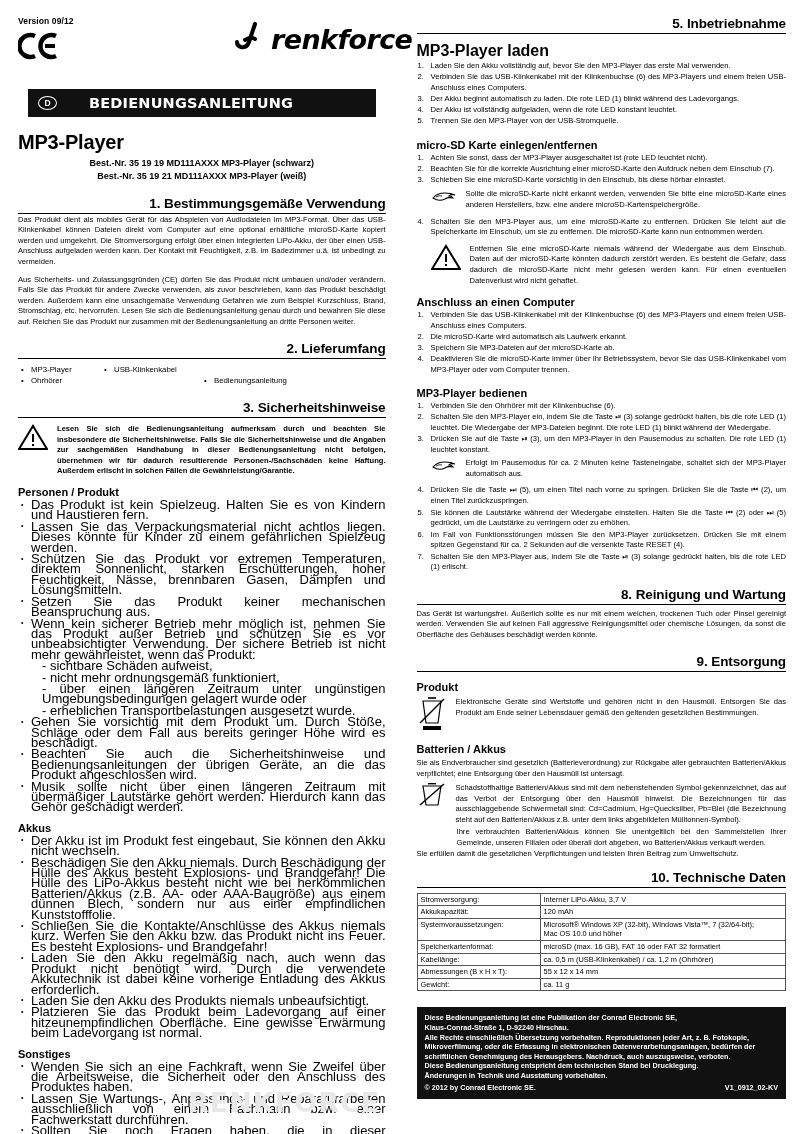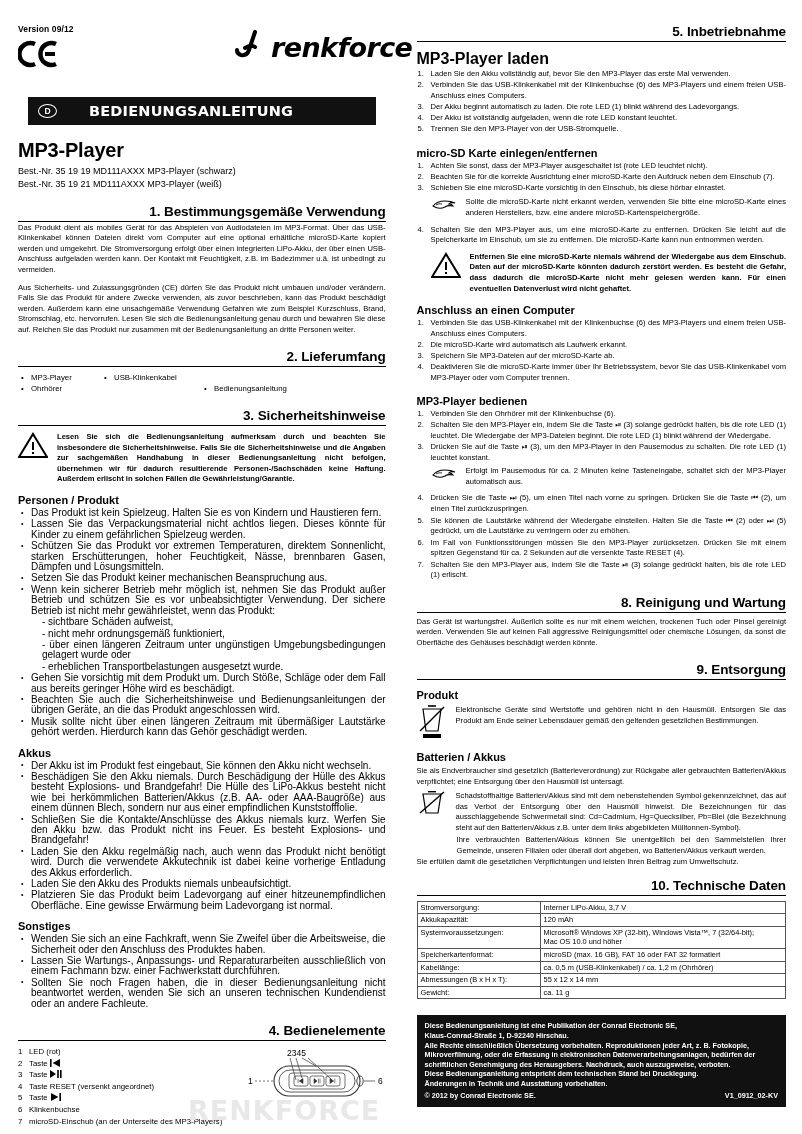--- a/index.html
+++ b/index.html
@@ -1,46 +1,46 @@
 <!DOCTYPE html>
 <html><head>
 <meta charset="utf-8">
 <style>
   html,body{margin:0;padding:0;background:#fff;}
   body{width:802px;height:1134px;font-family:"Liberation Sans",sans-serif;color:#000;position:relative;overflow:hidden;}
   .page{width:802px;height:1134px;position:relative;box-sizing:border-box;padding:14px 16px 10px 18px;}
-  .cols{display:flex;gap:31px;height:1100px;margin-top:8px;}
+  .cols{display:flex;gap:31px;height:1100px;}
   .col{width:380px;position:relative;}
   .colR{width:382px;position:relative;}
 
   
   .topbar{display:flex;align-items:flex-start;height:62px;position:relative;}
   .version{font-size:8.5px;font-weight:bold;letter-spacing:.1px;margin-top:2px;}
   .ce{margin-top:6px;font-size:25px;line-height:24px;font-family:"DejaVu Sans",sans-serif;font-weight:bold;letter-spacing:-2px;}
   .logo-wrap{position:absolute;left:215px;top:8px;display:flex;align-items:center;}
   .logo-txt{font-family:"DejaVu Sans",sans-serif;font-style:italic;font-weight:bold;font-size:27px;letter-spacing:-.6px;margin-left:4px;}
 
   .blackbar{background:#111;color:#fff;height:28px;display:flex;align-items:center;margin:13px 0 0 10px;width:348px;}
   .dcircle{width:17px;height:12px;border:1.6px solid #fff;border-radius:50%;font-size:8.5px;font-weight:bold;display:flex;align-items:center;justify-content:center;margin-left:10px;color:#fff;font-family:"Liberation Sans",sans-serif;}
   .bartitle{font-size:14.5px;font-weight:bold;letter-spacing:.2px;margin-left:32px;font-family:"DejaVu Sans",sans-serif;}
 
   .prodtitle{font-size:20px;font-weight:bold;margin:14px 0 3px 0;letter-spacing:-.2px;}
-  .ordline{font-size:9px;font-weight:normal;line-height:12.5px;}
+  .ordline{font-size:9px;font-weight:bold;line-height:12.5px;text-align:center;}
 
   
   h2.sec{font-size:13.5px;font-weight:bold;margin:14px 0 1px 0;border-bottom:1.6px solid #000;padding-bottom:2px;letter-spacing:-.1px;text-align:right;}
   h2.sec .num{display:inline-block;min-width:16px;}
   h3.sub{font-size:16px;font-weight:bold;margin:8px 0 1px 0;}
   h3.sub2{font-size:11px;font-weight:bold;margin:9px 0 2px 0;}
 
   p.body{font-size:7.6px;line-height:10.4px;text-align:justify;margin:0 0 8px 0;}
 
   
   ul.bul{list-style:none;margin:0;padding:0;}
-  ul.bul li{font-size:10px;line-height:10.4px;text-align:justify;padding-left:13px;position:relative;margin-bottom:1px;}
+  ul.bul li{font-size:13px;line-height:10.4px;text-align:justify;padding-left:13px;position:relative;margin-bottom:1px;}
   ul.bul li:before{content:"\2022";position:absolute;left:3px;top:-.5px;font-size:7px;}
   ul.bul li.sub{padding-left:24px;}
   ul.bul li.sub:before{content:"";}
 
   ol.num{list-style:none;margin:0;padding:0;counter-reset:n;}
   ol.num li{font-size:7.6px;line-height:10.6px;text-align:justify;padding-left:14px;position:relative;margin-bottom:.5px;counter-increment:n;}
   ol.num li:before{content:counter(n) ".";position:absolute;left:1px;top:0;}
 
   .twocolitems{display:flex;font-size:7.8px;line-height:11px;}
   .li-item{position:relative;padding-left:13px;}
@@ -293,21 +293,21 @@
           <svg width="26" height="16" viewBox="0 0 26 16">
             <path d="M2 8 q4 -5 12 -5 q6 0 10 2 q-4 -1 -6 1 q3 0 4 2 q-5 -1 -8 1 q-6 3 -12 -1 Z" fill="none" stroke="#000" stroke-width="1.1"></path>
             <path d="M5 7 q3 -2 6 -1" stroke="#000" stroke-width=".8" fill="none"></path>
           </svg>
         </div>
         <div class="txt">Sollte die microSD-Karte nicht erkannt werden, verwenden Sie bitte eine microSD-Karte eines anderen Herstellers, bzw. eine andere microSD-Kartenspeichergröße.</div>
       </div>
       <div style="font-size:7.6px;line-height:10.6px;text-align:justify;padding-left:14px;position:relative;margin-top:3px;">
         <span style="position:absolute;left:1px;">4.</span><span>Schalten Sie den MP3-Player aus, um eine microSD-Karte zu entfernen. Drücken Sie leicht auf die Speicherkarte im Einschub, um sie zu entfernen. Die microSD-Karte kann nun entnommen werden.</span>
       </div>
-      <div class="notice indent2" style="margin-top:6px;font-weight:bold;">
+      <div class="notice indent2" style="margin-top:6px;">
         <div class="warn-ico">
           <svg width="30" height="27" viewBox="0 0 30 27">
             <path d="M15 2 L29 25 L1 25 Z" fill="none" stroke="#000" stroke-width="2"></path>
             <rect x="14" y="10" width="2" height="8" fill="#000"></rect>
             <rect x="14" y="20" width="2" height="2" fill="#000"></rect>
           </svg>
         </div>
         <div class="txt">Entfernen Sie eine microSD-Karte niemals während der Wiedergabe aus dem Einschub. Daten auf der microSD-Karte könnten dadurch zerstört werden. Es besteht die Gefahr, dass dadurch die microSD-Karte nicht mehr gelesen werden kann. Für einen eventuellen Datenverlust wird nicht gehaftet.</div>
       </div>
 

